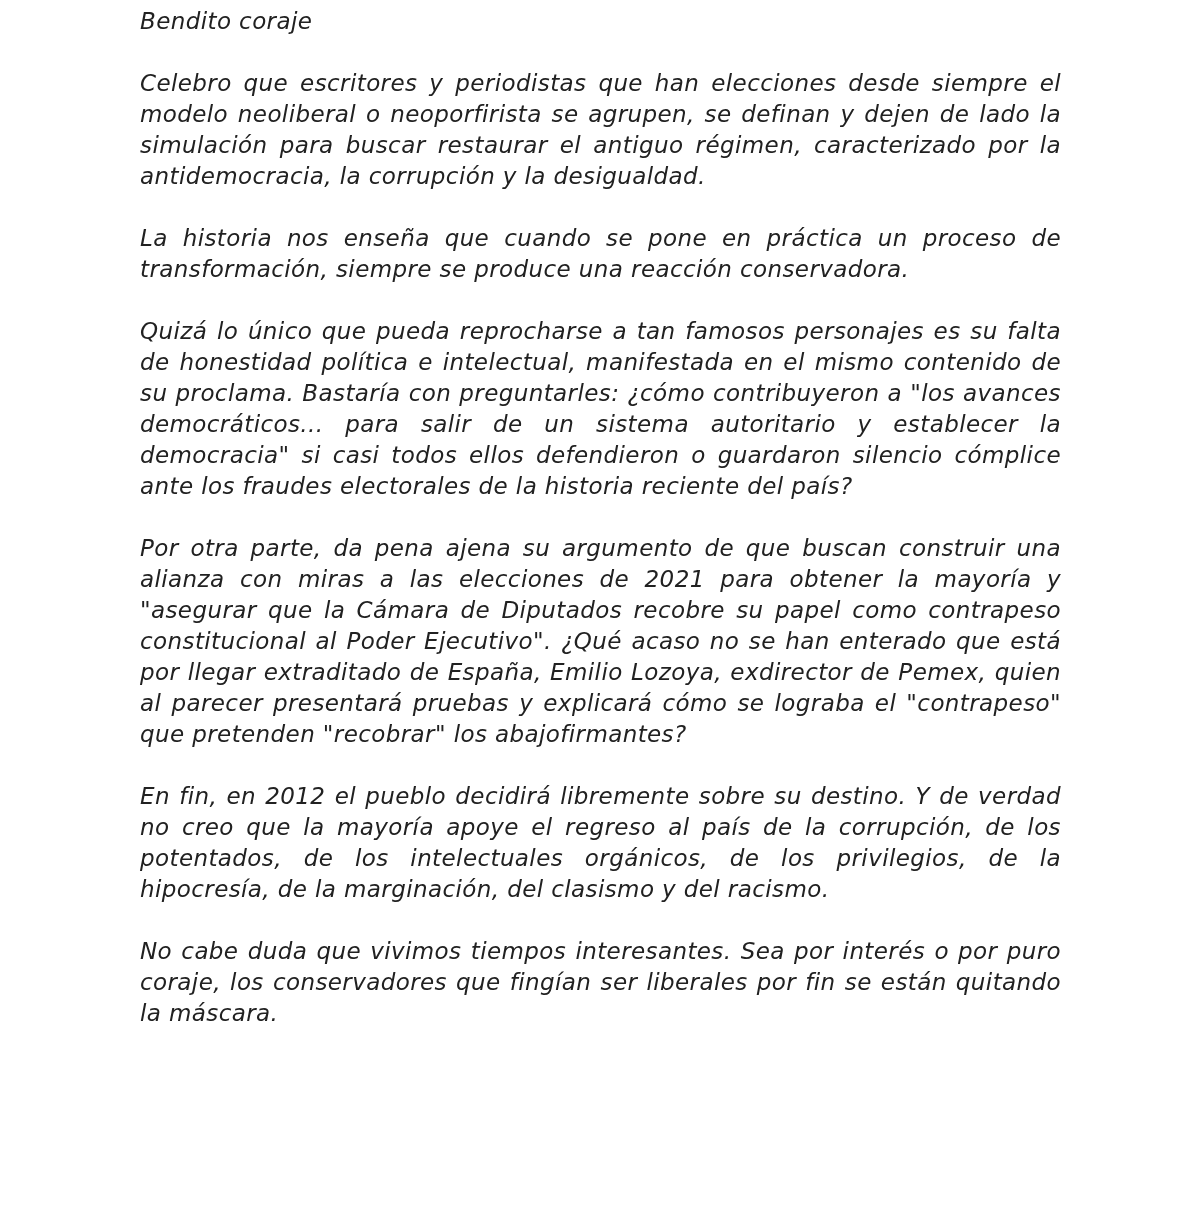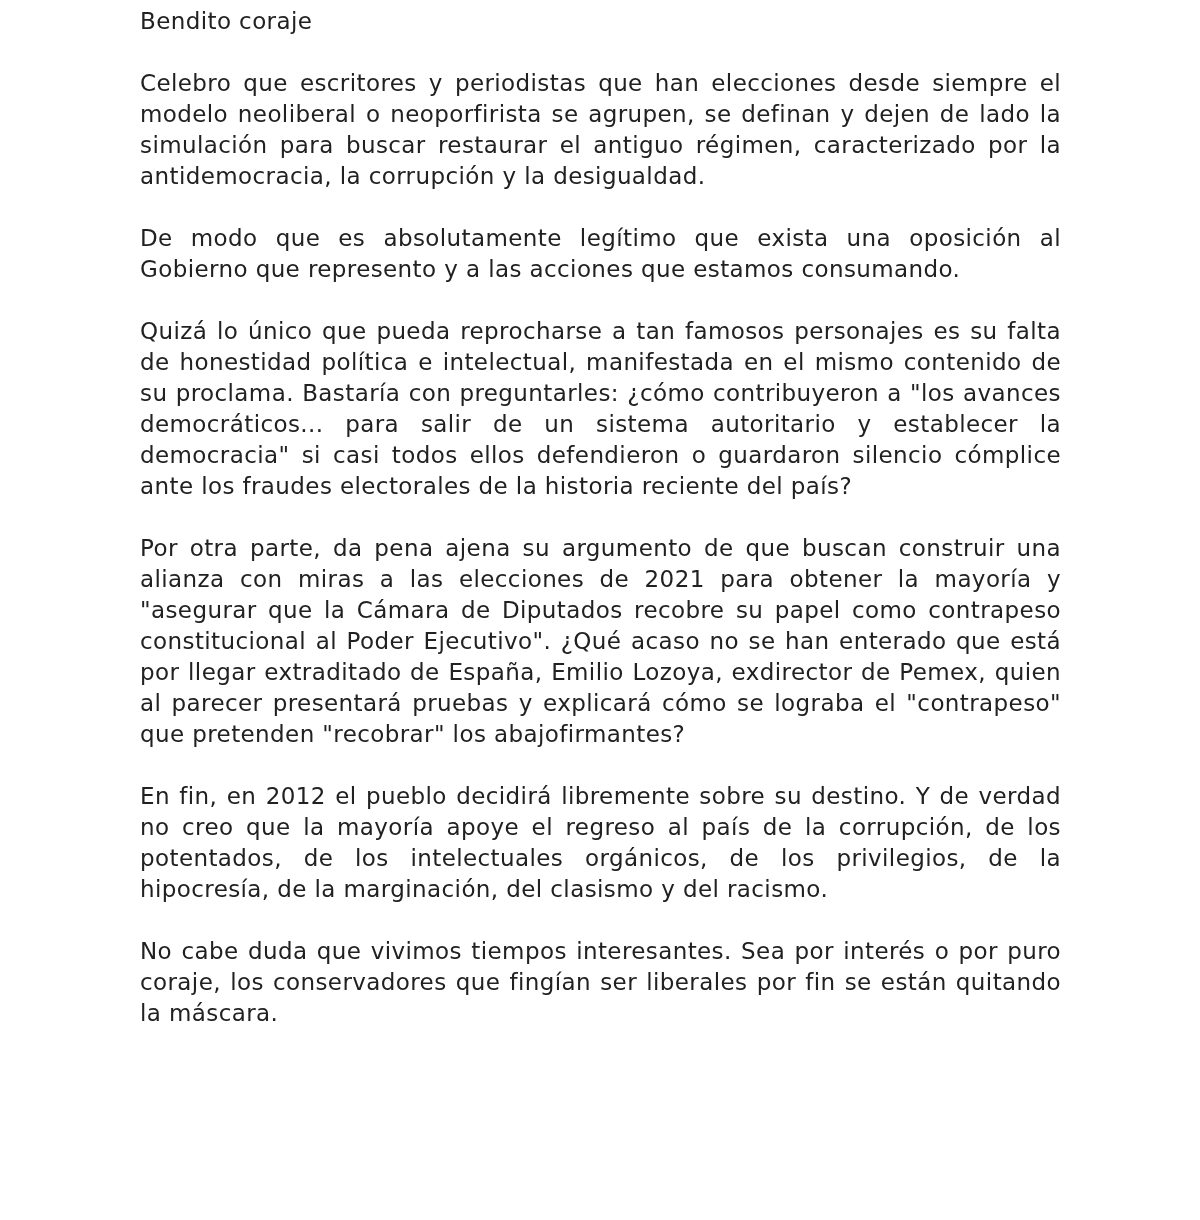--- a/index.html
+++ b/index.html
@@ -8,20 +8,21 @@
     padding: 0;
     background: #ffffff;
   }
   .page {
     width: 1200px;
     height: 1220px;
     background: #ffffff;
     overflow: hidden;
     position: relative;
     box-sizing: border-box;
+    font-style: italic;
   }
   .content {
     position: absolute;
     left: 140px;
     top: 6px;
     width: 921px;
     font-family: "DejaVu Sans", "Liberation Sans", sans-serif;
     font-size: 23px;
     line-height: 31px;
     letter-spacing: 0.4px;
@@ -42,19 +43,19 @@
     margin-bottom: 0;
   }
 </style>
 </head>
 <body>
 
 <main class="page">
   <article class="content">
     <h1 class="doc-title">Bendito coraje</h1>
     <p class="doc-paragraph">Celebro que escritores y periodistas que han elecciones desde siempre el modelo neoliberal o neoporfirista se agrupen, se definan y dejen de lado la simulación para buscar restaurar el antiguo régimen, caracterizado por la antidemocracia, la corrupción y la desigualdad.</p>
-    <p class="doc-paragraph">De modo que es absolutamente legítimo que exista una oposición al Gobierno que represento y a las acciones que estamos consumando.</p>
+    <p class="doc-paragraph">La historia nos enseña que cuando se pone en práctica un proceso de transformación, siempre se produce una reacción conservadora.</p>
     <p class="doc-paragraph">Quizá lo único que pueda reprocharse a tan famosos personajes es su falta de honestidad política e intelectual, manifestada en el mismo contenido de su proclama. Bastaría con preguntarles: ¿cómo contribuyeron a "los avances democráticos... para salir de un sistema autoritario y establecer la democracia" si casi todos ellos defendieron o guardaron silencio cómplice ante los fraudes electorales de la historia reciente del país?</p>
     <p class="doc-paragraph">Por otra parte, da pena ajena su argumento de que buscan construir una alianza con miras a las elecciones de 2021 para obtener la mayoría y "asegurar que la Cámara de Diputados recobre su papel como contrapeso constitucional al Poder Ejecutivo". ¿Qué acaso no se han enterado que está por llegar extraditado de España, Emilio Lozoya, exdirector de Pemex, quien al parecer presentará pruebas y explicará cómo se lograba el "contrapeso" que pretenden "recobrar" los abajofirmantes?</p>
     <p class="doc-paragraph">En fin, en 2012 el pueblo decidirá libremente sobre su destino. Y de verdad no creo que la mayoría apoye el regreso al país de la corrupción, de los potentados, de los intelectuales orgánicos, de los privilegios, de la hipocresía, de la marginación, del clasismo y del racismo.</p>
     <p class="doc-paragraph">No cabe duda que vivimos tiempos interesantes. Sea por interés o por puro coraje, los conservadores que fingían ser liberales por fin se están quitando la máscara.</p>
   </article>
 </main>
 
 </body></html>

